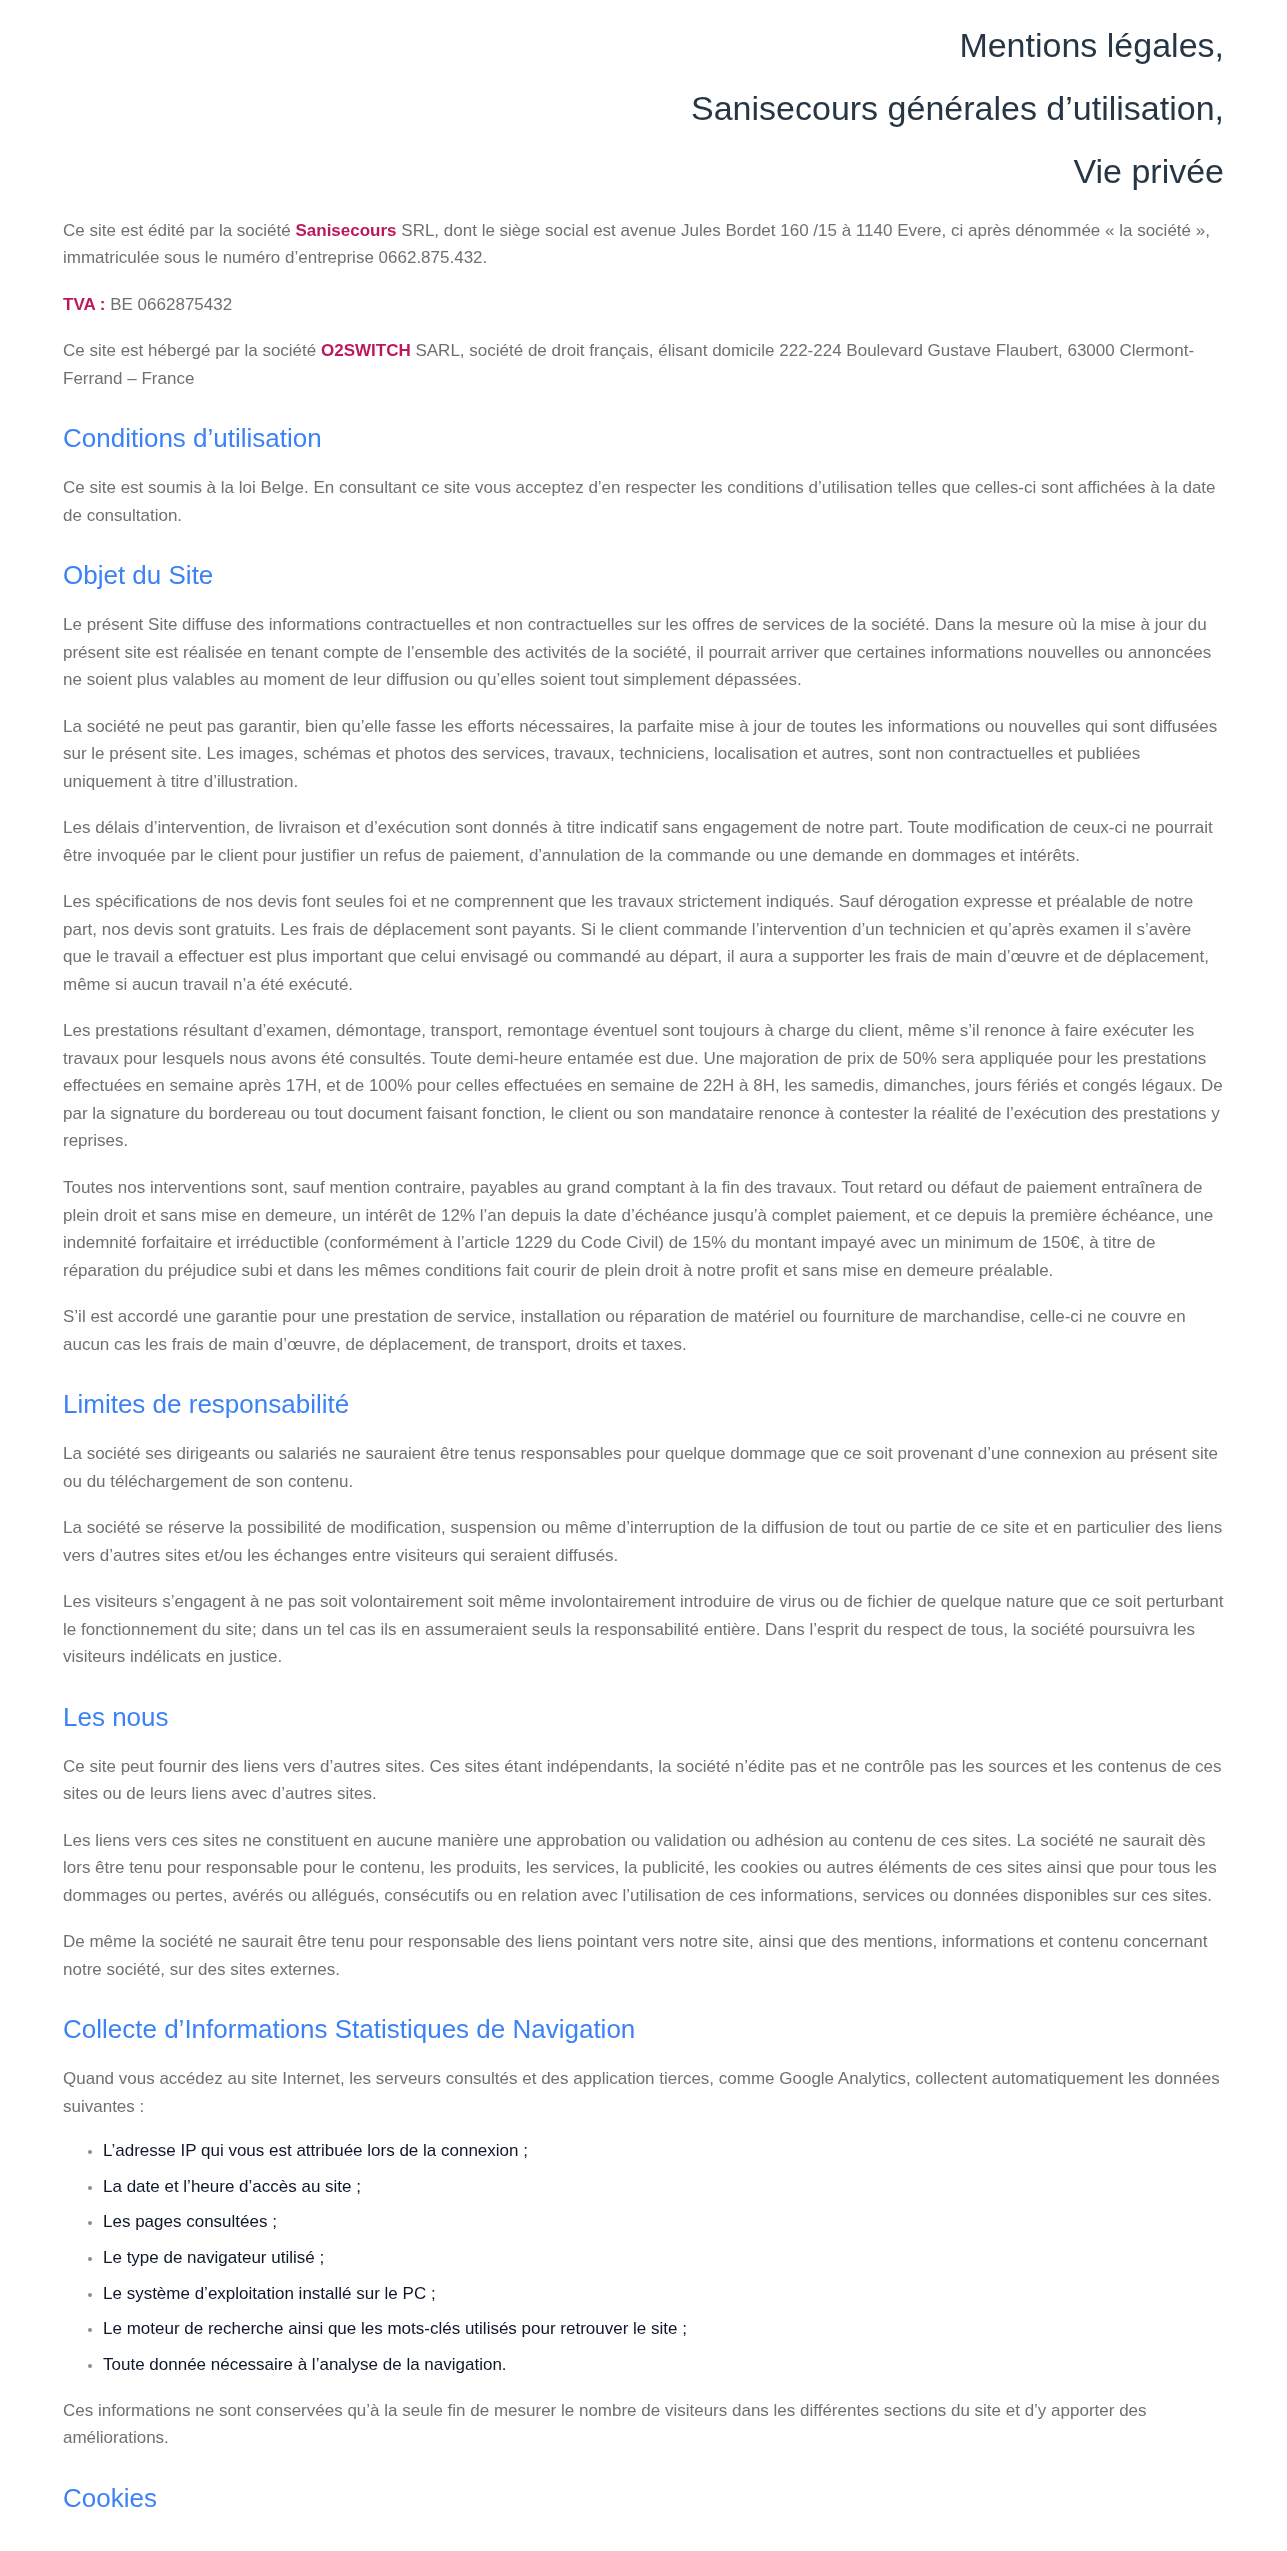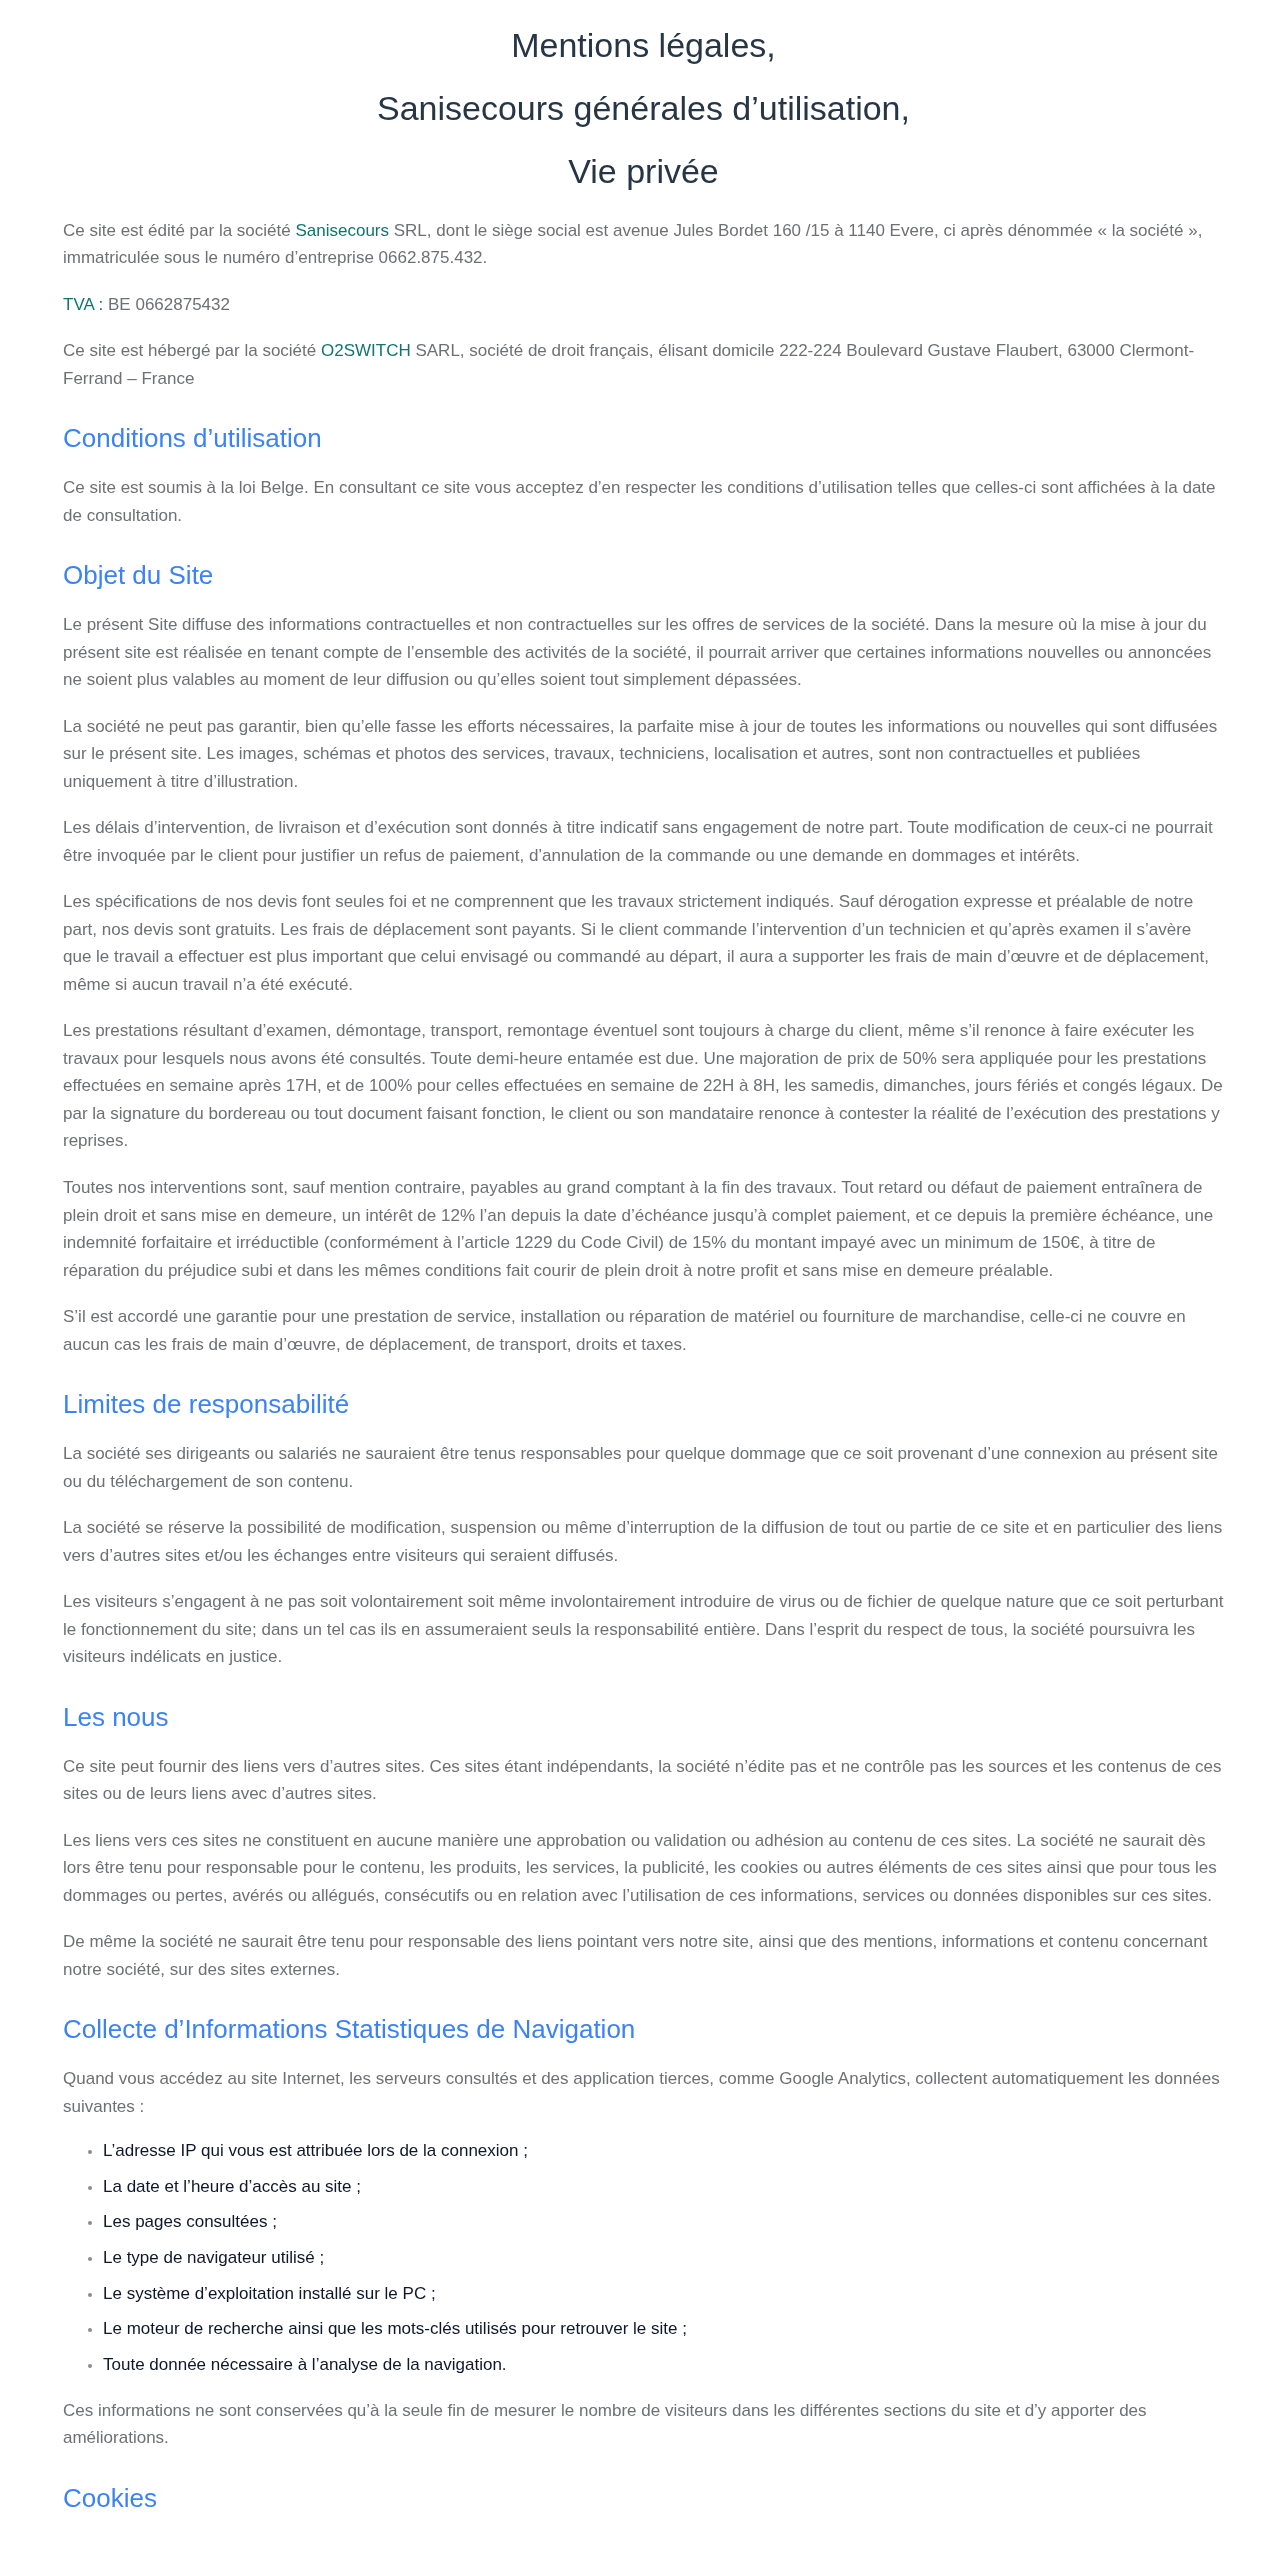--- a/index.html
+++ b/index.html
@@ -18,36 +18,36 @@
     padding-bottom: 10px;
   }
   h1.doc-title {
     font-size: 34px;
     font-weight: 400;
     line-height: 1.85;
     text-align: center;
     color: #273645;
     margin-bottom: 14px;
   }
-  h1.doc-title .title-line { display: block; }
+  h1.doc-title .title-line { display: block; text-align: right; }
   h2.section-heading {
     font-size: 26px;
     font-weight: 400;
     color: #3b82f6;
     margin-top: 30px;
     margin-bottom: 18px;
     line-height: 1.3;
   }
   p.body-par {
     font-size: 17px;
     line-height: 1.62;
     margin-bottom: 19px;
     color: #6e7073;
   }
-  p.body-par strong { font-weight: 400; color: #0f766e; }
+  p.body-par strong { font-weight: 700; color: #be185d; }
   ul.data-list {
     margin: 0 0 19px 0;
     padding-left: 40px;
     list-style: disc;
   }
   ul.data-list li {
     font-size: 17px;
     line-height: 1.45;
     margin-bottom: 11px;
     color: #0f172a;

